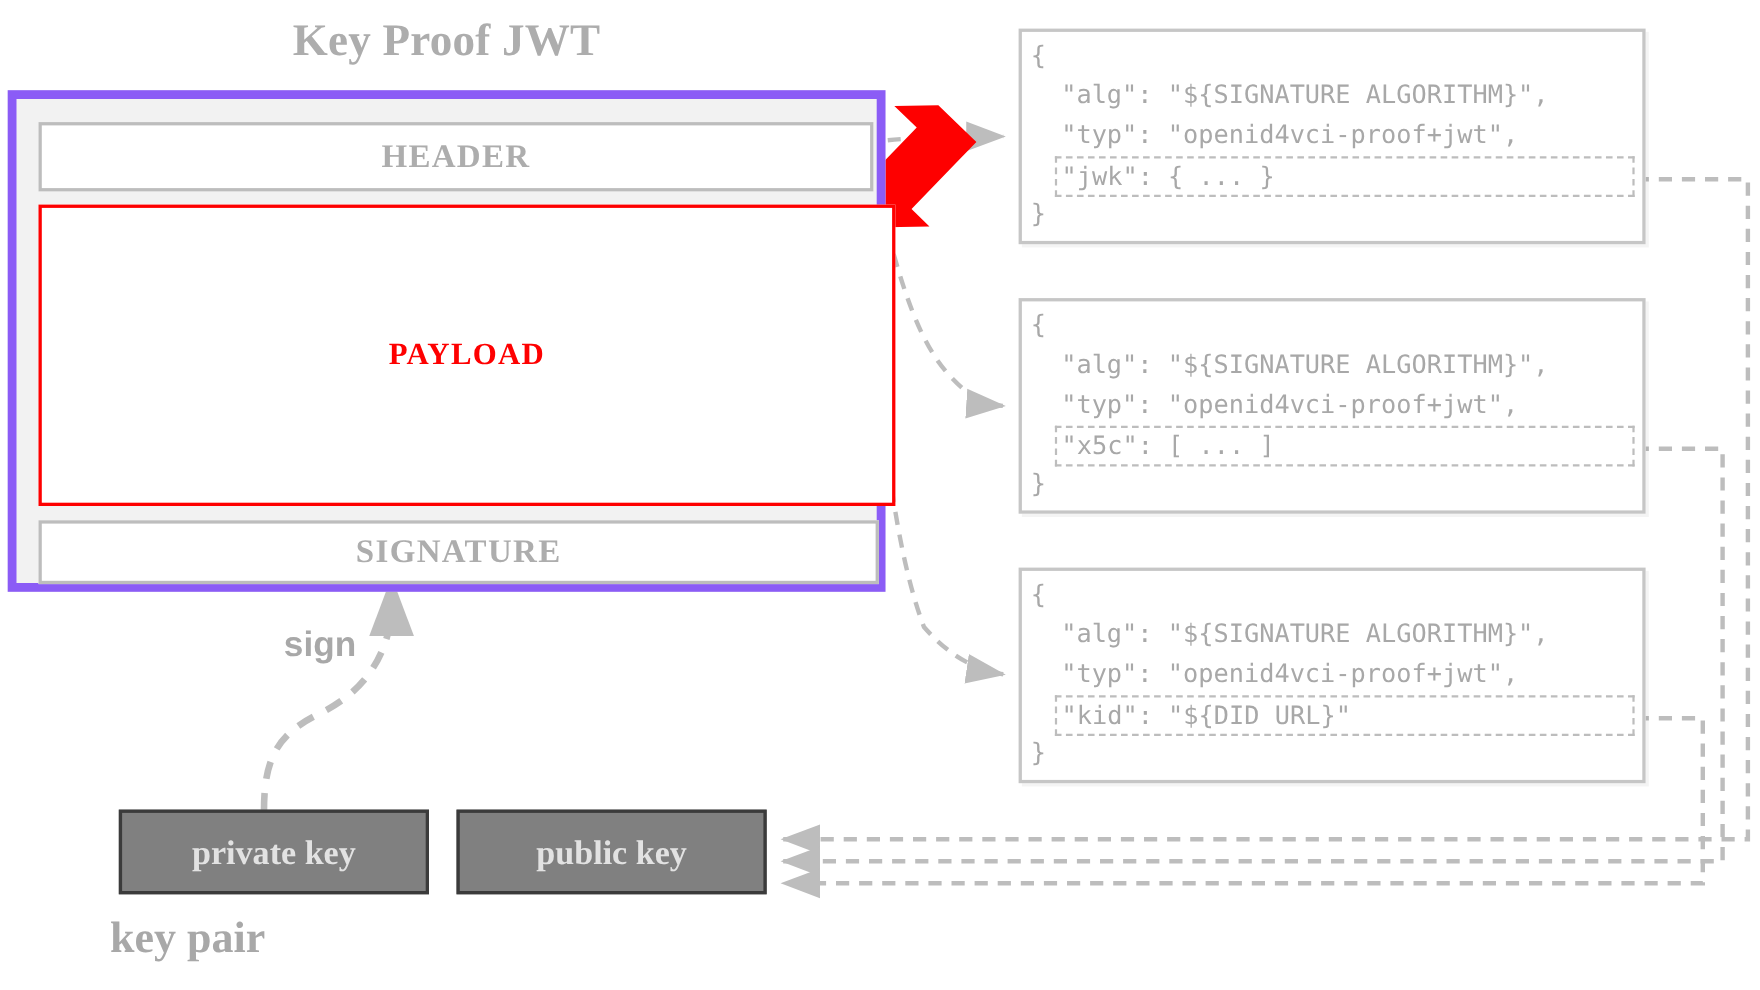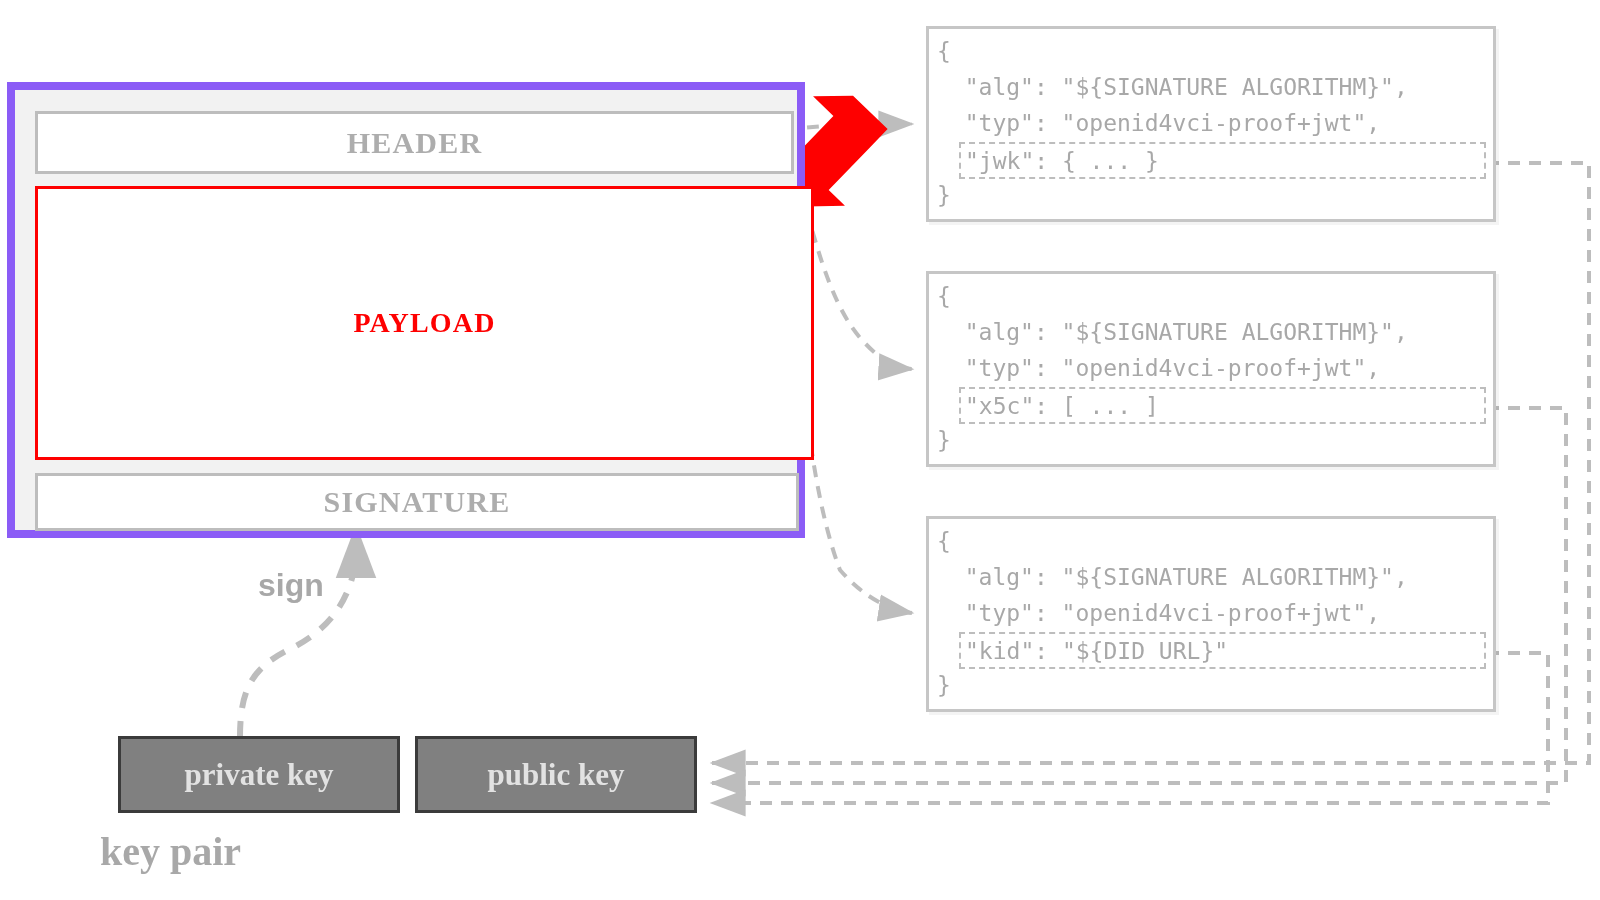--- a/index.html
+++ b/index.html
@@ -122,21 +122,21 @@
     box-sizing: border-box;
     display: flex;
     align-items: center;
     justify-content: center;
     font-family: "Liberation Serif", "DejaVu Serif", serif;
     font-weight: bold;
     font-size: 31px;
     color: #e2e2e2;
     white-space: nowrap;
   }
-  .key-box-private { left: 118px; }
+  .key-box-private { left: 108px; }
   .key-box-public  { left: 415px; }
 
   .keypair-label {
     position: absolute;
     left: 100px;
     top: 828px;
     width: 597px;
     text-align: left;
     font-family: "Liberation Serif", "DejaVu Serif", serif;
     font-weight: bold;
@@ -230,20 +230,21 @@
     <g>
       <path d="M 1487,653 L 1548,653 L 1548,803 L 712,803" fill="none" stroke="#bdbdbd" stroke-width="4" stroke-dasharray="12,9" marker-end="url(#arrowGrey)"></path>
     </g>
 
     <g>
       <path d="M 854,96 L 888,130 L 868,150 L 828,190 L 844,206 L 778,206
                L 778,140 L 794,156 L 834,116 L 814,96 z" fill="#fe0000" transform="rotate(-1 833 151)"></path>
     </g>
   </svg>
 
+  <div class="diagram-title">Key Proof JWT</div>
 
   <div class="jwt-container">
     <div class="jwt-section jwt-header-box">HEADER</div>
     <div class="jwt-section jwt-payload-box">PAYLOAD</div>
     <div class="jwt-section jwt-signature-box">SIGNATURE</div>
   </div>
 
   <div class="sign-label">sign</div>
 
   <div class="key-box key-box-private">private key</div>

